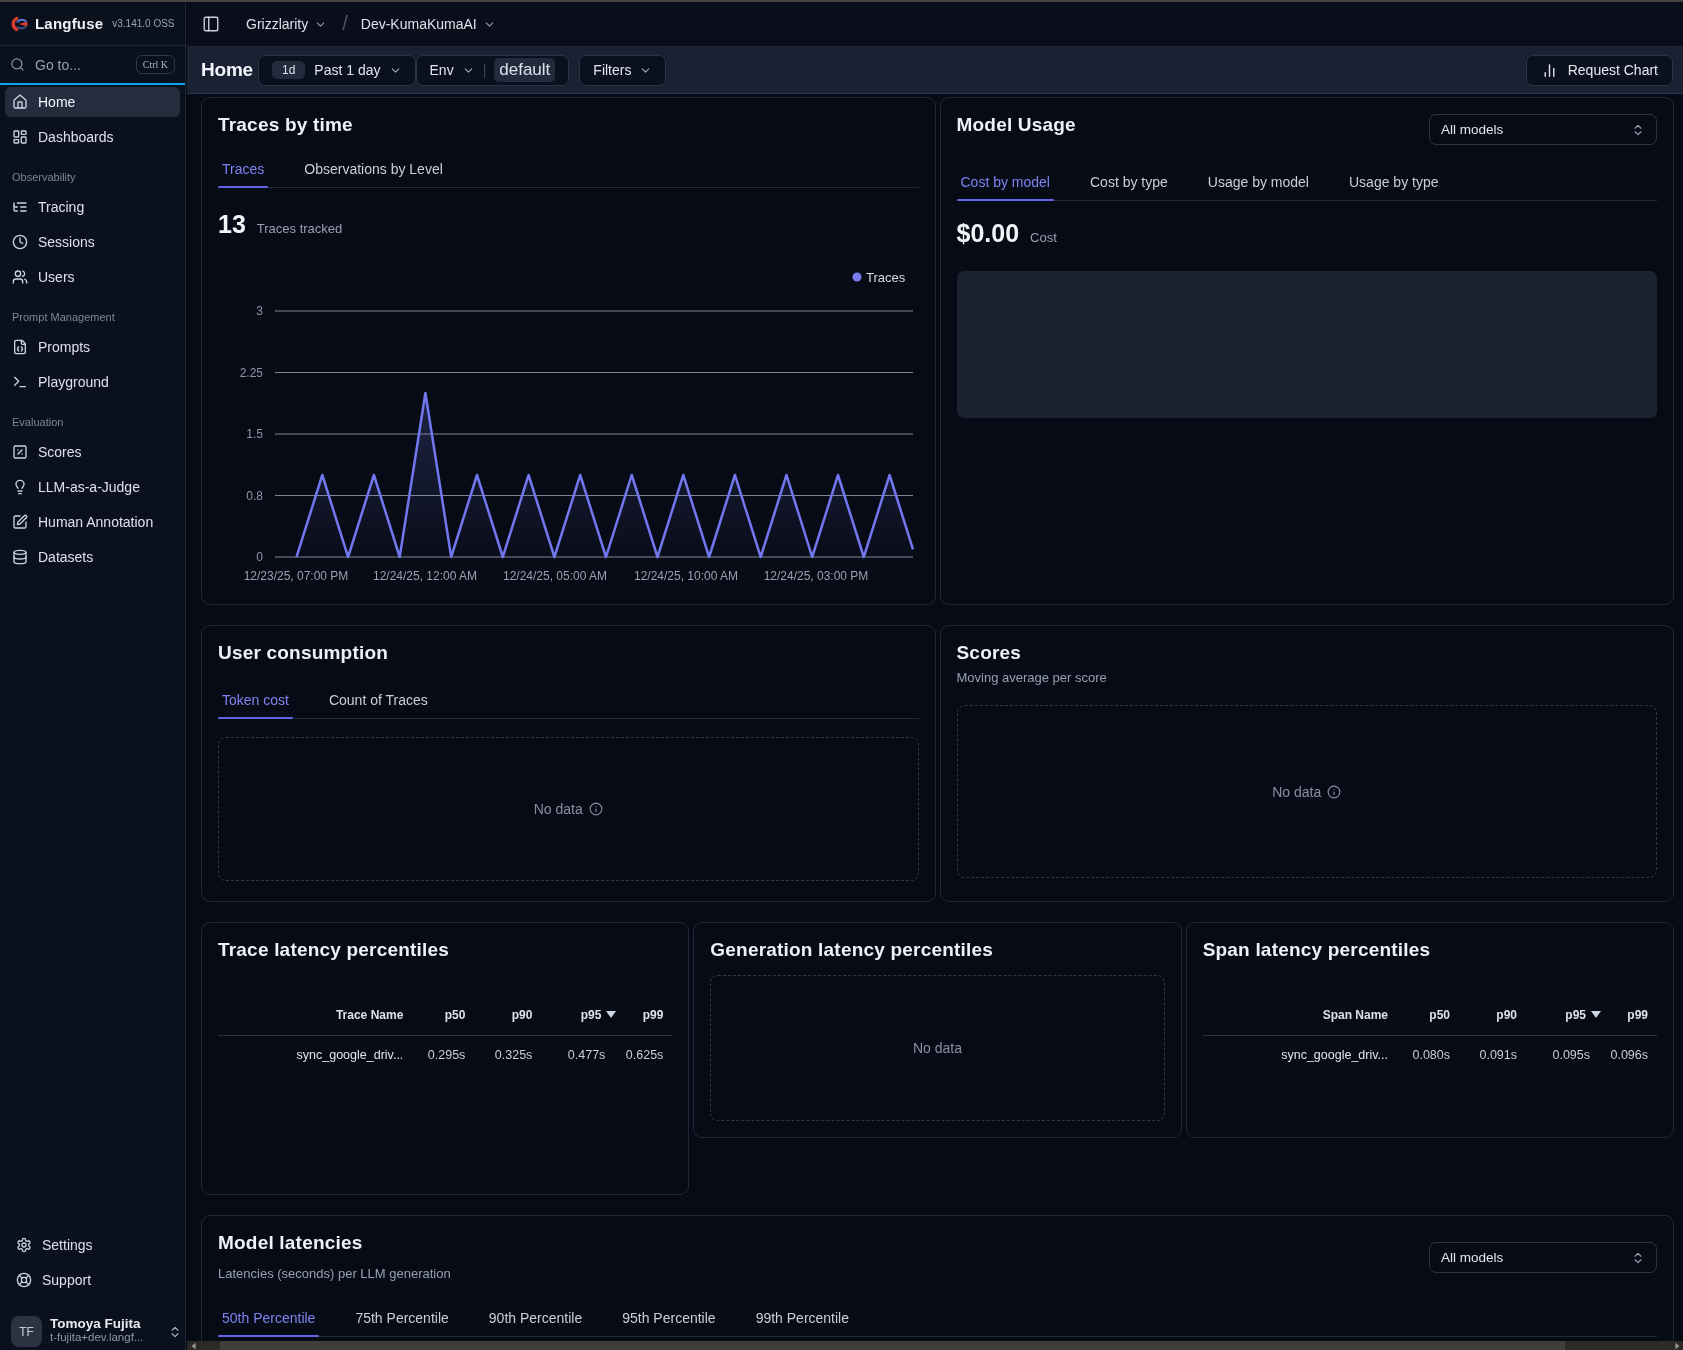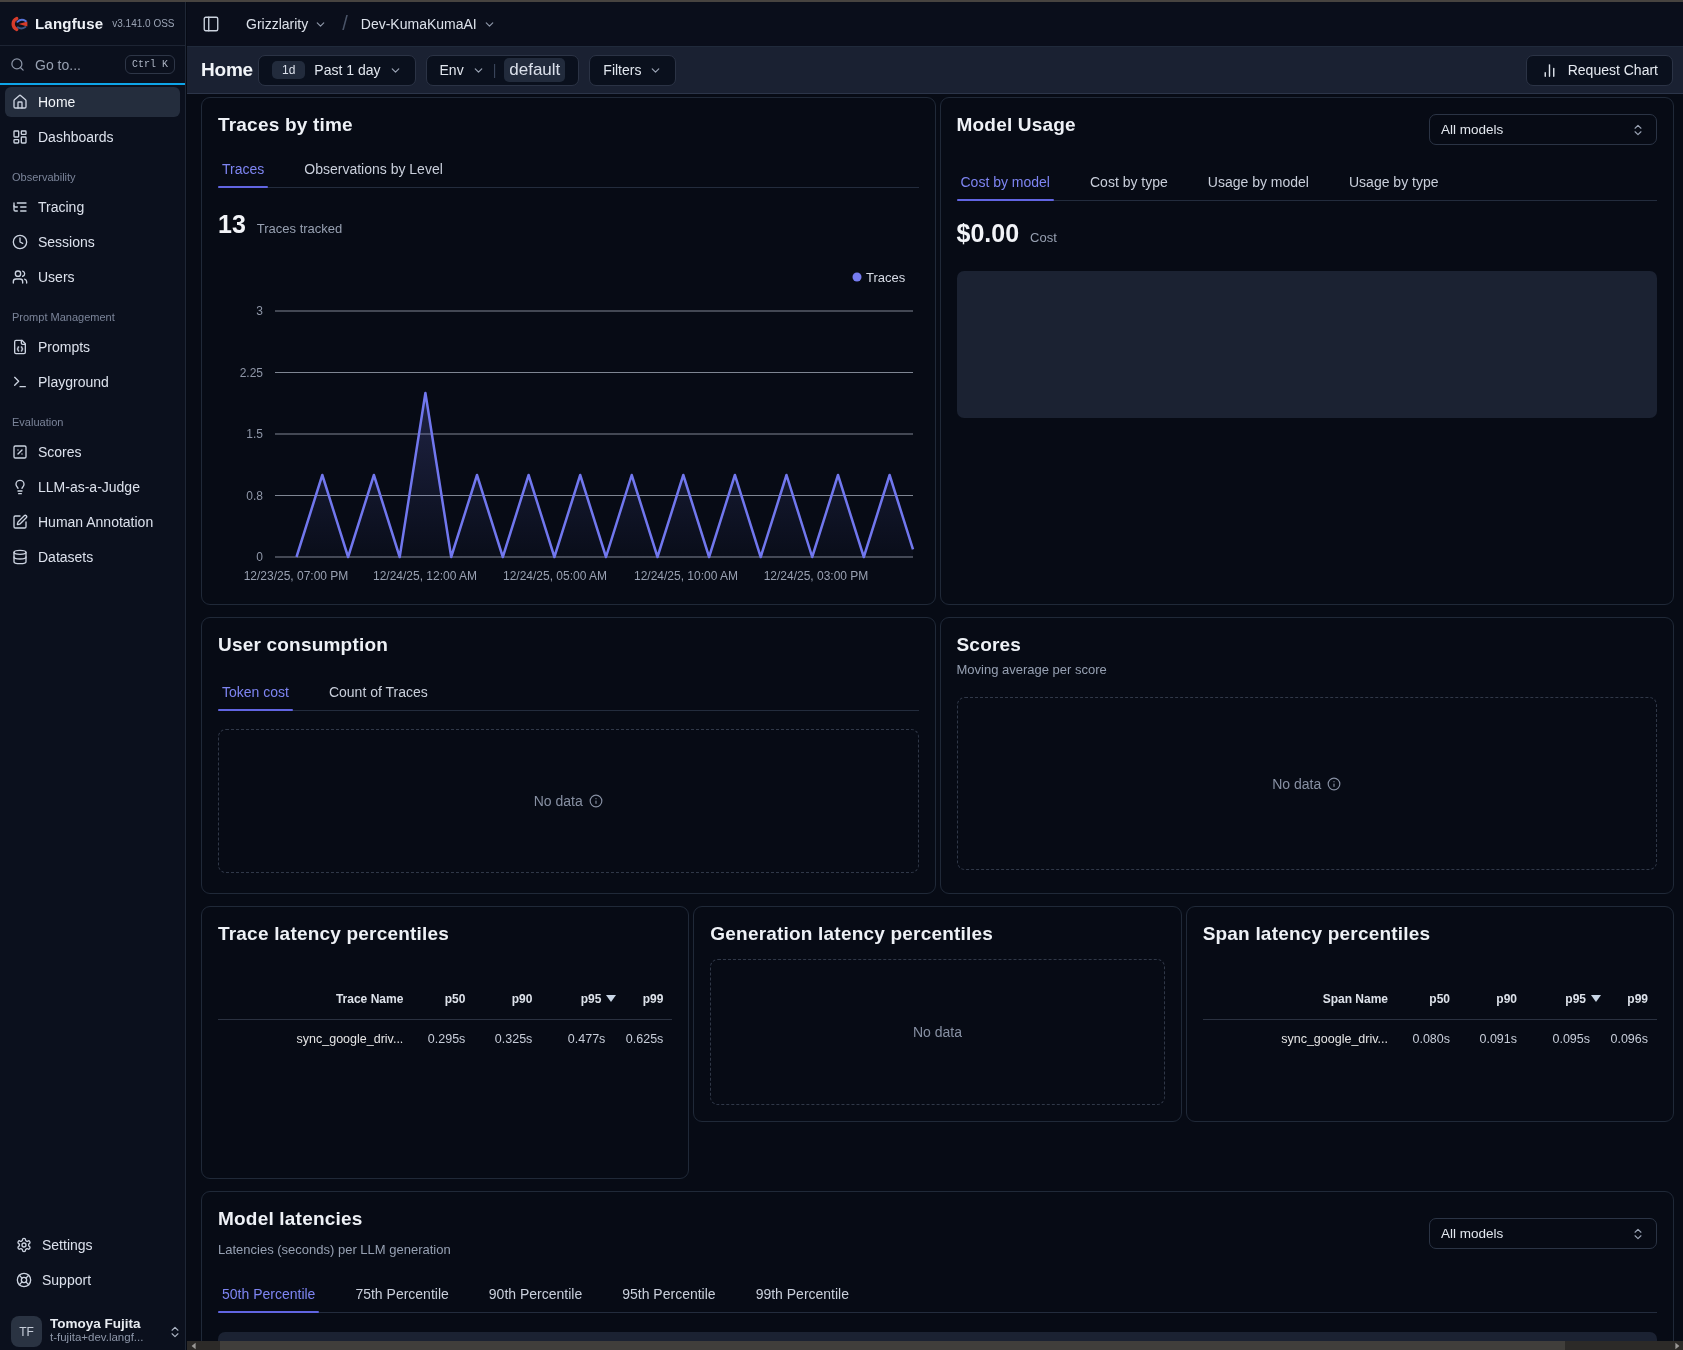--- a/index.html
+++ b/index.html
@@ -6,21 +6,21 @@
 html,body{width:1683px;height:1350px;overflow:hidden;background:#060a14;font-family:"Liberation Sans",sans-serif;}
 .topstrip{position:absolute;top:0;left:0;width:1683px;height:2px;background:#474340;z-index:60}
 
 .sidebar{position:absolute;top:2px;left:0;width:186px;height:1348px;background:#0b101d;border-right:1px solid #1f2736;z-index:5}
 .sb-head{height:44px;display:flex;align-items:center;padding:0 10px;border-bottom:1px solid #1d2433}
 .sb-head .logo{width:18px;height:16px;margin-right:7px;flex:none}
 .sb-head .name{font-size:15px;font-weight:bold;color:#eef1f6;letter-spacing:.2px}
 .sb-head .ver{font-size:10px;color:#9aa3b4;margin-left:9px;white-space:nowrap}
 .sb-search{height:39px;display:flex;align-items:center;padding:0 10px;border-bottom:2px solid #0ea5e9;color:#8b94a6}
 .sb-search .txt{font-size:14px;margin-left:10px;color:#97a0b1}
-.sb-search .kbd{margin-left:auto;border:1px solid #2e3647;border-radius:6px;padding:3px 6px;font-family:Liberation Mono, monospace;font-size:10px;color:#aeb6c6}
+.sb-search .kbd{margin-left:auto;border:1px solid #2e3647;border-radius:6px;padding:3px 6px;font-family:Liberation Serif, serif;font-size:10px;color:#aeb6c6}
 .nav{padding:2px 5px 0 5px}
 .nav .item{height:30px;display:flex;align-items:center;border-radius:6px;padding:0 7px;margin-bottom:5px;color:#dce1ec;font-size:14px}
 .nav .item svg{margin-right:10px;flex:none;color:#ccd3e0}
 .nav .item.active{background:#242d3d;color:#f2f5f9}
 .nav .label{font-size:11px;color:#7b8499;margin:18px 0 8px 7px;height:14px;line-height:14px}
 .sb-bottom{position:absolute;bottom:0;left:4px;width:100%;padding:0 5px}
 .sb-user{height:47px;display:flex;align-items:flex-start;padding:13px 2px 3px 2px}
 .avatar{width:31px;height:31px;border-radius:8px;background:#2a3342;color:#c6cdd9;display:flex;align-items:center;justify-content:center;font-size:12px;flex:none}
 .sb-user .uinfo{margin-left:8px;min-width:0}
 .sb-user .uname{font-size:13.5px;font-weight:bold;color:#e8ecf2;white-space:nowrap}
@@ -36,21 +36,21 @@
 .pagehead{height:47px;display:flex;align-items:center;padding:0 10px 0 14px;background:#1a2132;border-bottom:1px solid #2c3549}
 .pagehead h1{font-size:19px;font-weight:bold;color:#f1f4f8;letter-spacing:-0.2px}
 .btn{height:31px;display:flex;align-items:center;background:#0a101d;border:1px solid #2b3345;border-radius:7px;padding:0 13px;font-size:14px;color:#e1e6ee}
 .btn .chev{margin-left:8px;color:#9aa3b4}
 .chip{background:#222b3c;border-radius:5px;padding:2px 10px;font-size:12px;color:#dbe0ea}
 .vbar{color:#39445a;margin:0 8px;font-size:14px}
 .reqbtn{margin-left:auto;height:31px;display:flex;align-items:center;background:#0a101d;border:1px solid #2b3345;border-radius:7px;padding:0 14px;font-size:14px;color:#e6eaf1}
 .reqbtn svg{margin-right:10px;color:#dfe4ec}
 
 .content{padding:3px 9px 0 14px}
-.row{display:grid;gap:4px;margin-bottom:12px}
+.row{display:grid;gap:4px;margin-bottom:20px}
 .row2{grid-template-columns:1fr 1fr}
 .row3{grid-template-columns:1fr 1fr 1fr}
 .card{background:#070b15;border:1px solid #202938;border-radius:9px;padding:16px;position:relative}
 .card h2{font-size:19px;font-weight:bold;color:#eef1f6;letter-spacing:.2px}
 .card .sub{font-size:13px;color:#96a0b2;margin-top:6px}
 .tabs{display:flex;gap:32px;border-bottom:1px solid #232c3d}
 .tab{font-size:14px;color:#c9cfdb;padding:0 4px 10px 4px;position:relative;white-space:nowrap}
 .tab.active{color:#7e85f2}
 .tab.active:after{content:"";position:absolute;left:0;right:0;bottom:-1px;height:2px;background:#6165e2;border-radius:1px}
 .stat{display:flex;align-items:baseline;margin-top:19px}
@@ -238,21 +238,21 @@
   </div>
   <div class="pagehead">
     <h1>Home</h1>
     <div class="btn" style="margin-left:5px">
         <span class="chip">1d</span>
         <span style="margin-left:9px">Past 1 day</span>
       <svg class="chev" width="13" height="13" viewBox="0 0 24 24" fill="none" stroke="currentColor" stroke-width="2.2" stroke-linecap="round" stroke-linejoin="round">
           <path d="m6 9 6 6 6-6"></path>
         </svg>
     </div>
-    <div class="btn" style="margin-left:10px">Env
+    <div class="btn" style="margin-left:0">Env
       <svg class="chev" width="13" height="13" viewBox="0 0 24 24" fill="none" stroke="currentColor" stroke-width="2.2" stroke-linecap="round" stroke-linejoin="round">
           <path d="m6 9 6 6 6-6"></path>
         </svg>
       <span class="vbar">|</span><span class="chip" style="padding:2px 5px;font-size:17px">default</span>
     </div>
     <div class="btn" style="margin-left:10px">Filters
       <svg class="chev" width="13" height="13" viewBox="0 0 24 24" fill="none" stroke="currentColor" stroke-width="2.2" stroke-linecap="round" stroke-linejoin="round">
           <path d="m6 9 6 6 6-6"></path>
         </svg>
     </div>

